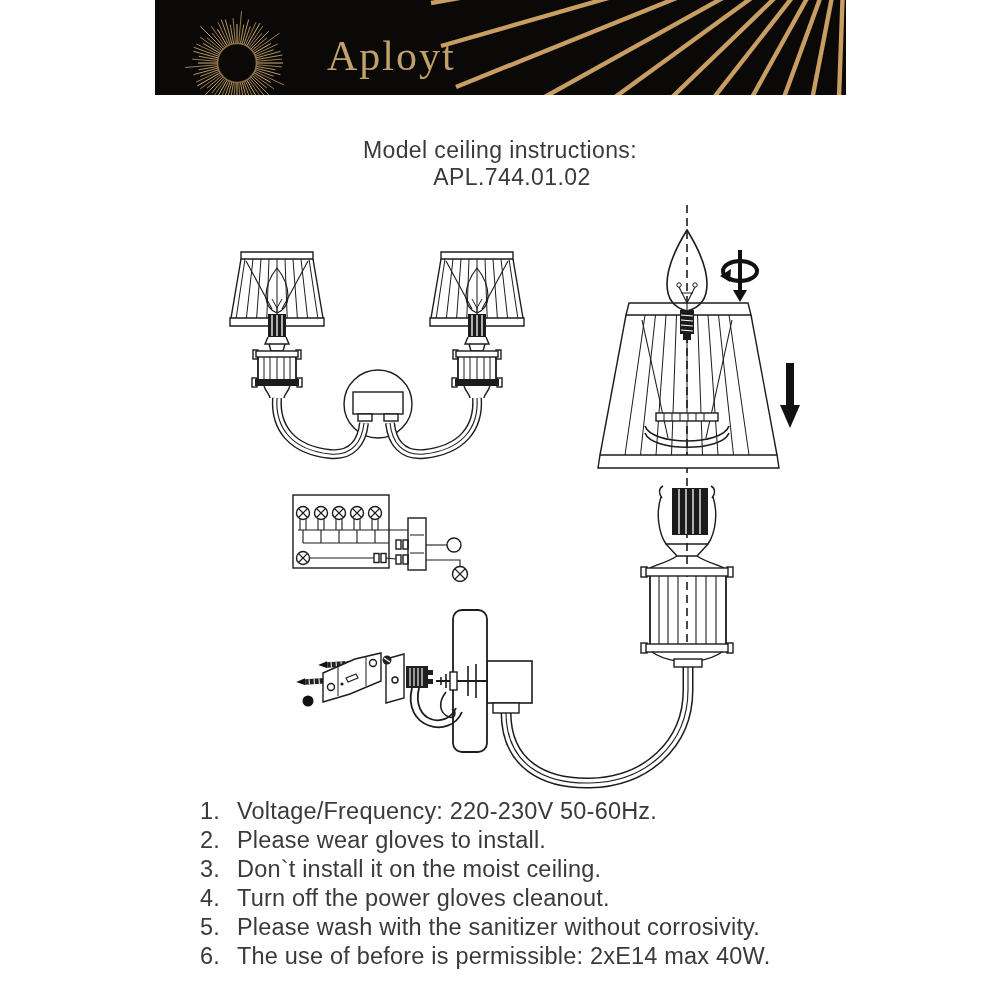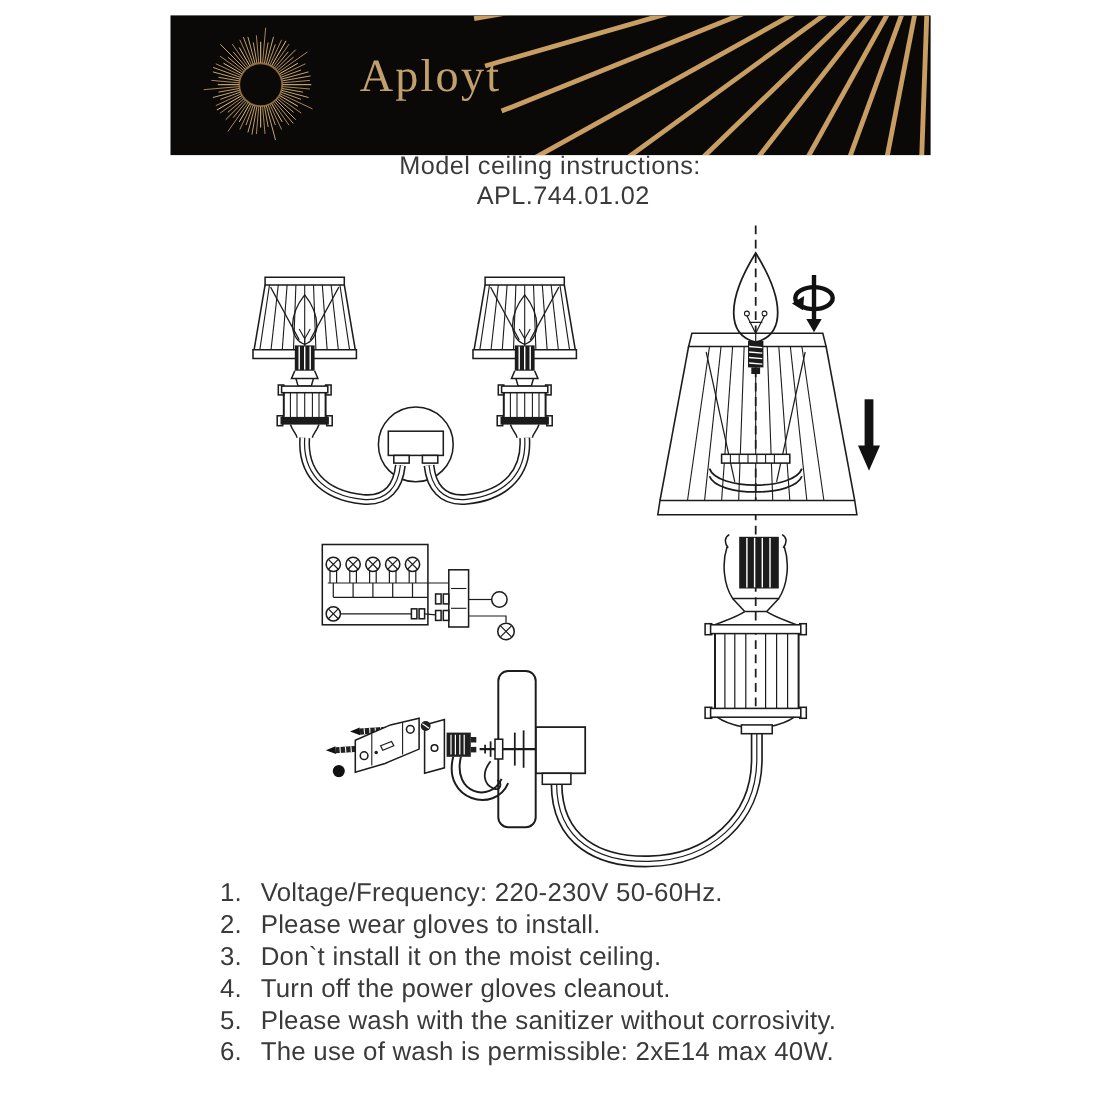--- a/index.html
+++ b/index.html
@@ -1,19 +1,19 @@
 <!DOCTYPE html>
 <html><head>
 <meta charset="utf-8">
 <style>
   html,body{margin:0;padding:0;background:#ffffff;}
   #page{position:relative;width:1000px;height:1000px;background:#ffffff;overflow:hidden;
         font-family:"Liberation Sans",sans-serif;}
   
-  #header{position:absolute;left:155px;top:14px;width:691px;height:127px;background:#0a0908;overflow:hidden;}
+  #header{position:absolute;left:155px;top:0;width:691px;height:95px;background:#0a0908;overflow:hidden;}
   #brand{position:absolute;left:172px;top:32px;font-size:42px;font-weight:400;color:#c2a06c;
          letter-spacing:2px;font-family:"Liberation Serif",serif;}
   .hdr-svg{position:absolute;left:0;top:0;}
   
   .title-line{position:absolute;left:0;width:1000px;text-align:center;color:#3a3a3a;
               font-size:23px;font-weight:500;letter-spacing:.4px;}
   #title1{top:137px;}
   #title2{top:164px;margin-left:12px;}
   
   #diagram-layer{position:absolute;left:0;top:0;width:1000px;height:1000px;}
@@ -443,17 +443,17 @@
     <div class="instr-row">
       <span class="instr-num">4.</span>
       <span class="instr-text">Turn off the power gloves cleanout.</span>
     </div>
     <div class="instr-row">
       <span class="instr-num">5.</span>
       <span class="instr-text">Please wash with the sanitizer without corrosivity.</span>
     </div>
     <div class="instr-row">
       <span class="instr-num">6.</span>
-      <span class="instr-text">The use of wash is permissible: 2xE14 max 40W.</span>
+      <span class="instr-text">The use of before is permissible: 2xE14 max 40W.</span>
     </div>
   </div>
 
 </div>
 
 </body></html>

